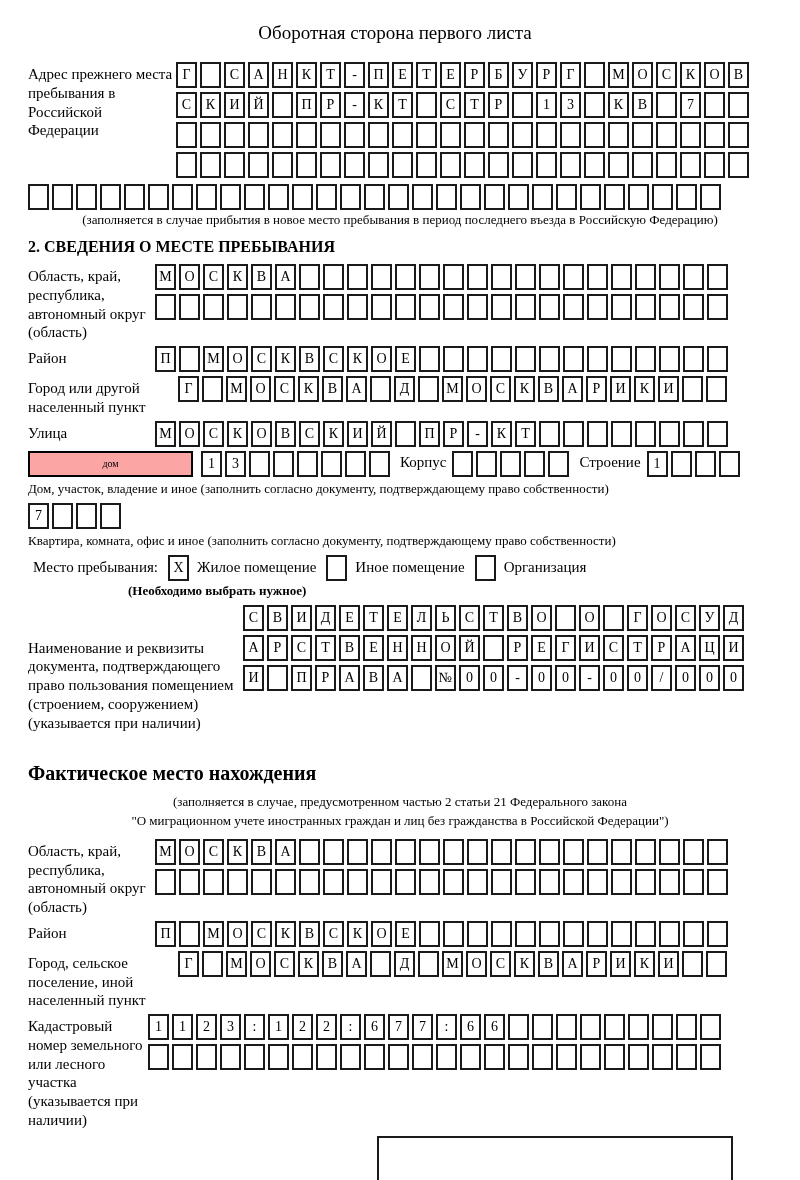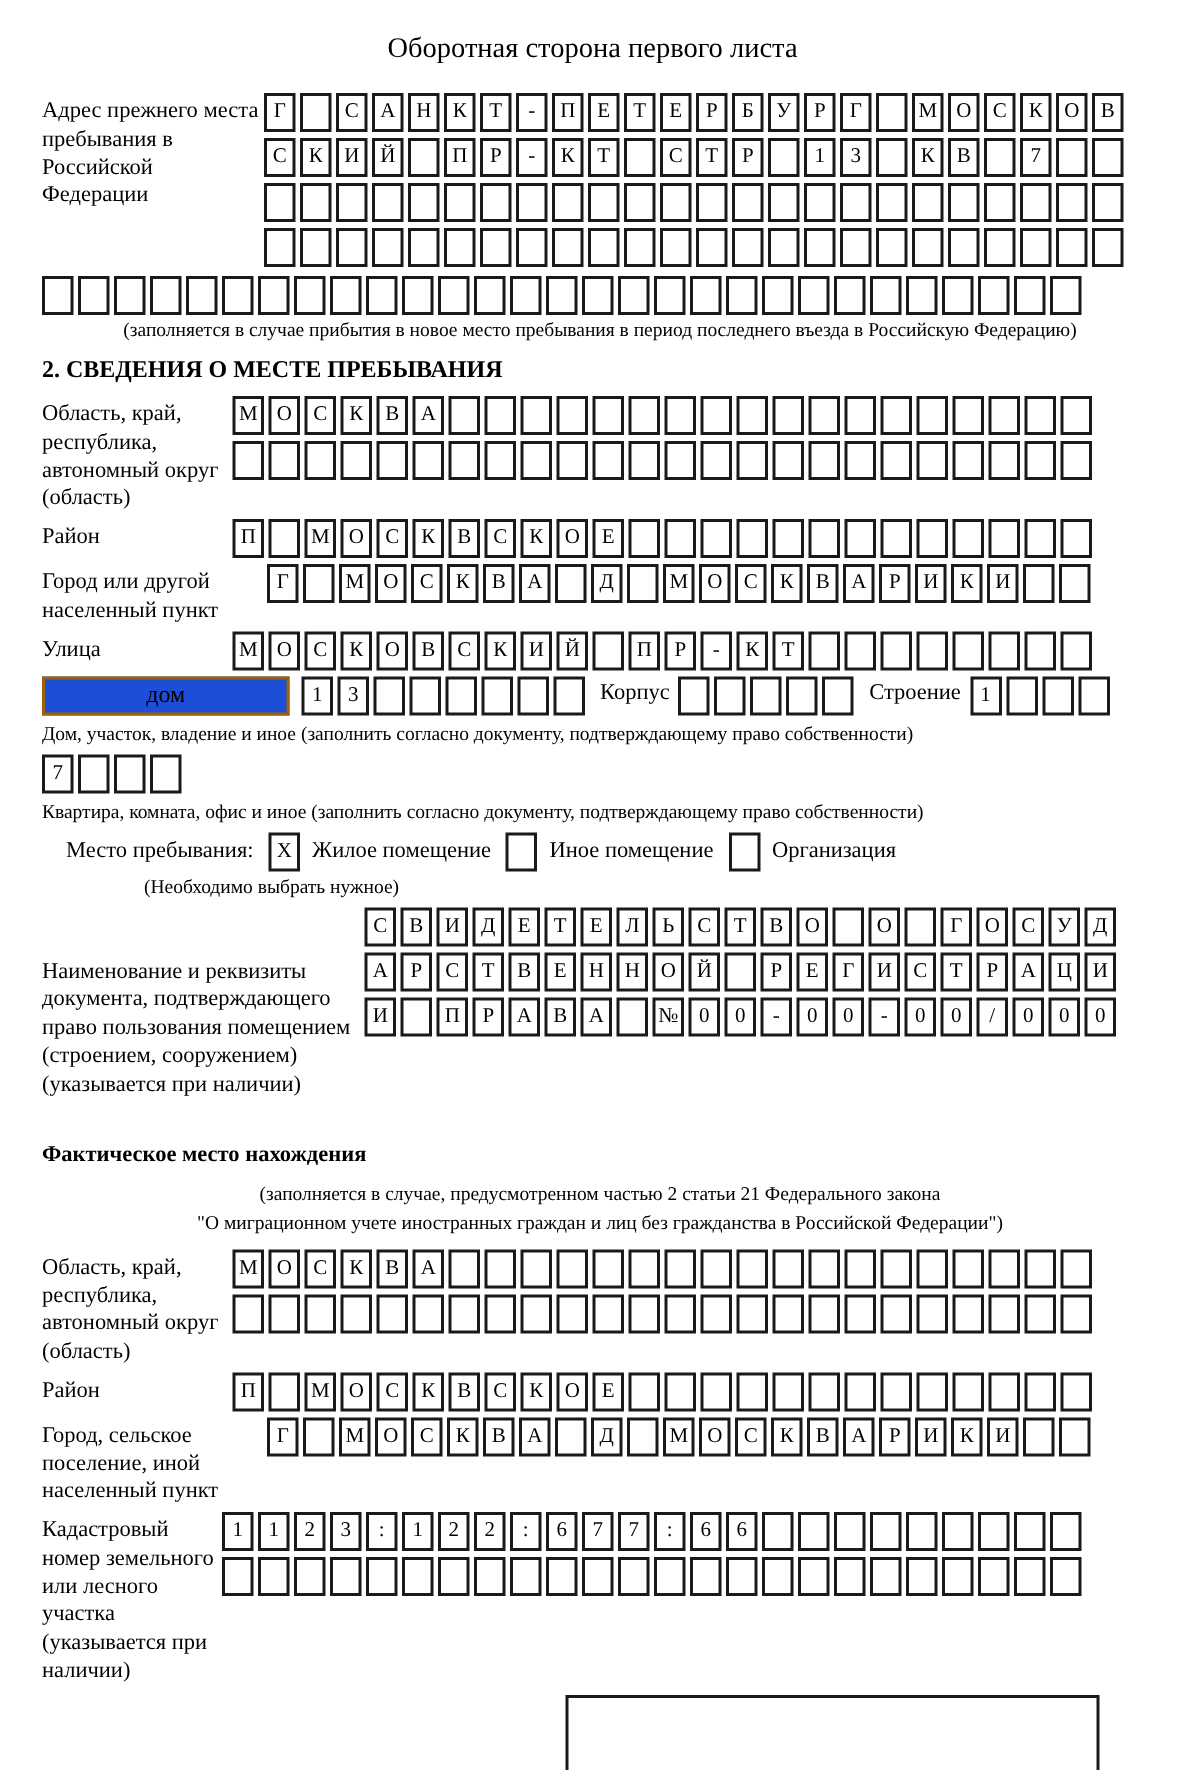--- a/index.html
+++ b/index.html
@@ -17,28 +17,28 @@
   .cellstack{display:flex;flex-direction:column;gap:4px;}
   .cb{
     width:21px;height:26px;box-sizing:border-box;border:2px solid #1a1a1a;
     display:inline-flex;align-items:center;justify-content:center;
     font-size:14px;flex:0 0 auto;background:#fff;
   }
   .note{font-size:13px;margin:2px 0 6px 0;}
   .note.center{text-align:center;}
   .sectitle{text-align:left;font-weight:bold;font-size:16px;margin:10px 0 8px 0;}
   .widebox{
-    box-sizing:border-box;border:2px solid #a16207;height:26px;
+    box-sizing:border-box;border:2px solid #000000;height:26px;
     display:inline-flex;align-items:center;justify-content:center;
-    font-size:16px;flex:0 0 auto;background:#1d4ed8;
+    font-size:10px;flex:0 0 auto;background:#fca5a5;
   }
   .wb-dom{width:165px;margin-right:8px;}
   .wb-kv{width:196px;margin-right:8px;}
   .inl-lbl{margin:0 6px 0 10px;padding-top:3px;}
-  .mesto-row{display:flex;align-items:center;gap:10px;margin:6px 0 2px 16px;}
+  .mesto-row{display:flex;align-items:center;gap:10px;margin:6px 0 2px 5px;}
   .opt{display:flex;align-items:center;gap:8px;}
   .stamp-wrap{width:450px;margin-left:auto;margin-right:-8px;margin-top:6px;}
   .stampbox{width:356px;height:176px;border:2px solid #1a1a1a;box-sizing:border-box;margin:0 auto;background:#fff;}
   .mt6{margin-top:6px;}
   .factnotes{font-size:13px;text-align:center;line-height:1.45;margin-bottom:8px;}
 </style>
 </head>
 <body>
 
 <div class="hdr">Оборотная сторона первого листа</div>
@@ -382,21 +382,21 @@
   </span>
   <span class="opt">
     <span class="cb"></span>
     <span>Иное помещение</span>
   </span>
   <span class="opt">
     <span class="cb"></span>
     <span>Организация</span>
   </span>
 </div>
-<div class="note" style="margin-left:68px;">(Необходимо выбрать нужное)</div>
+<div class="note" style="margin-left:100px;font-weight:bold;">(Необходимо выбрать нужное)</div>
 
 <div class="frow mt6">
   <div class="lblcol w215">Наименование и реквизиты документа, подтверждающего право пользования помещением (строением, сооружением) (указывается при наличии)</div>
   <div class="cellstack">
     <div class="cells">
         <span class="cb">С</span>
         <span class="cb">В</span>
         <span class="cb">И</span>
         <span class="cb">Д</span>
         <span class="cb">Е</span>
@@ -459,21 +459,21 @@
         <span class="cb">0</span>
         <span class="cb">0</span>
         <span class="cb">/</span>
         <span class="cb">0</span>
         <span class="cb">0</span>
         <span class="cb">0</span>
       </div>
   </div>
 </div>
 
-<div class="sectitle" style="font-size:15px;margin-top:30px;">Фактическое место нахождения</div>
+<div class="sectitle" style="font-size:20px;margin-top:30px;">Фактическое место нахождения</div>
 <div class="factnotes">
   <div>(заполняется в случае, предусмотренном частью 2 статьи 21 Федерального закона</div>
   <div>"О миграционном учете иностранных граждан и лиц без гражданства в Российской Федерации")</div>
 </div>
 
 <div class="frow">
   <div class="lblcol w127">Область, край, республика, автономный округ (область)</div>
   <div class="cellstack">
     <div class="cells">
         <span class="cb">М</span>

